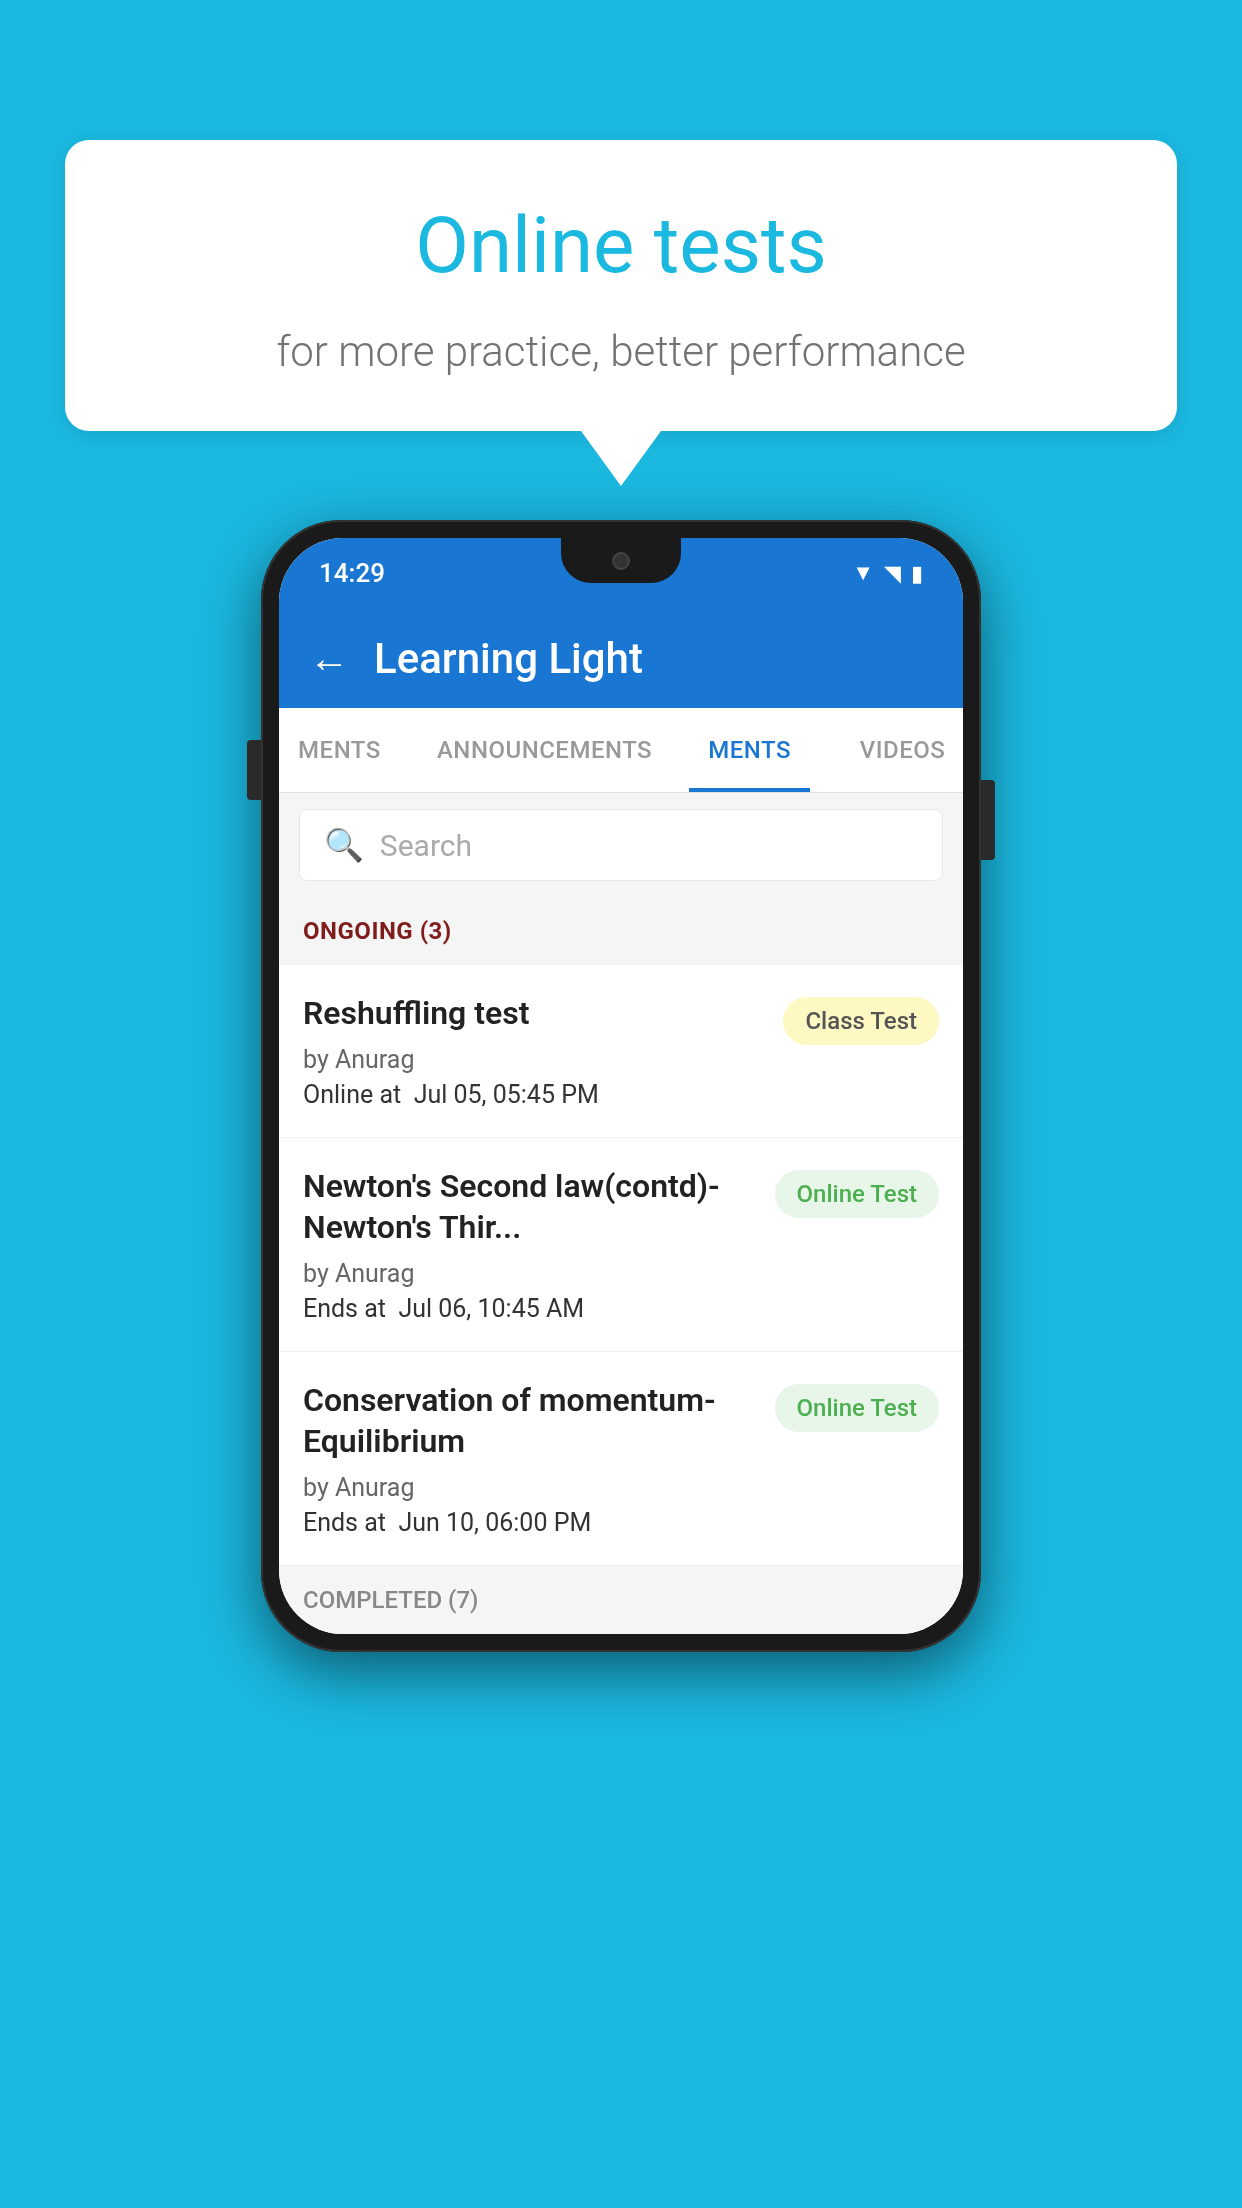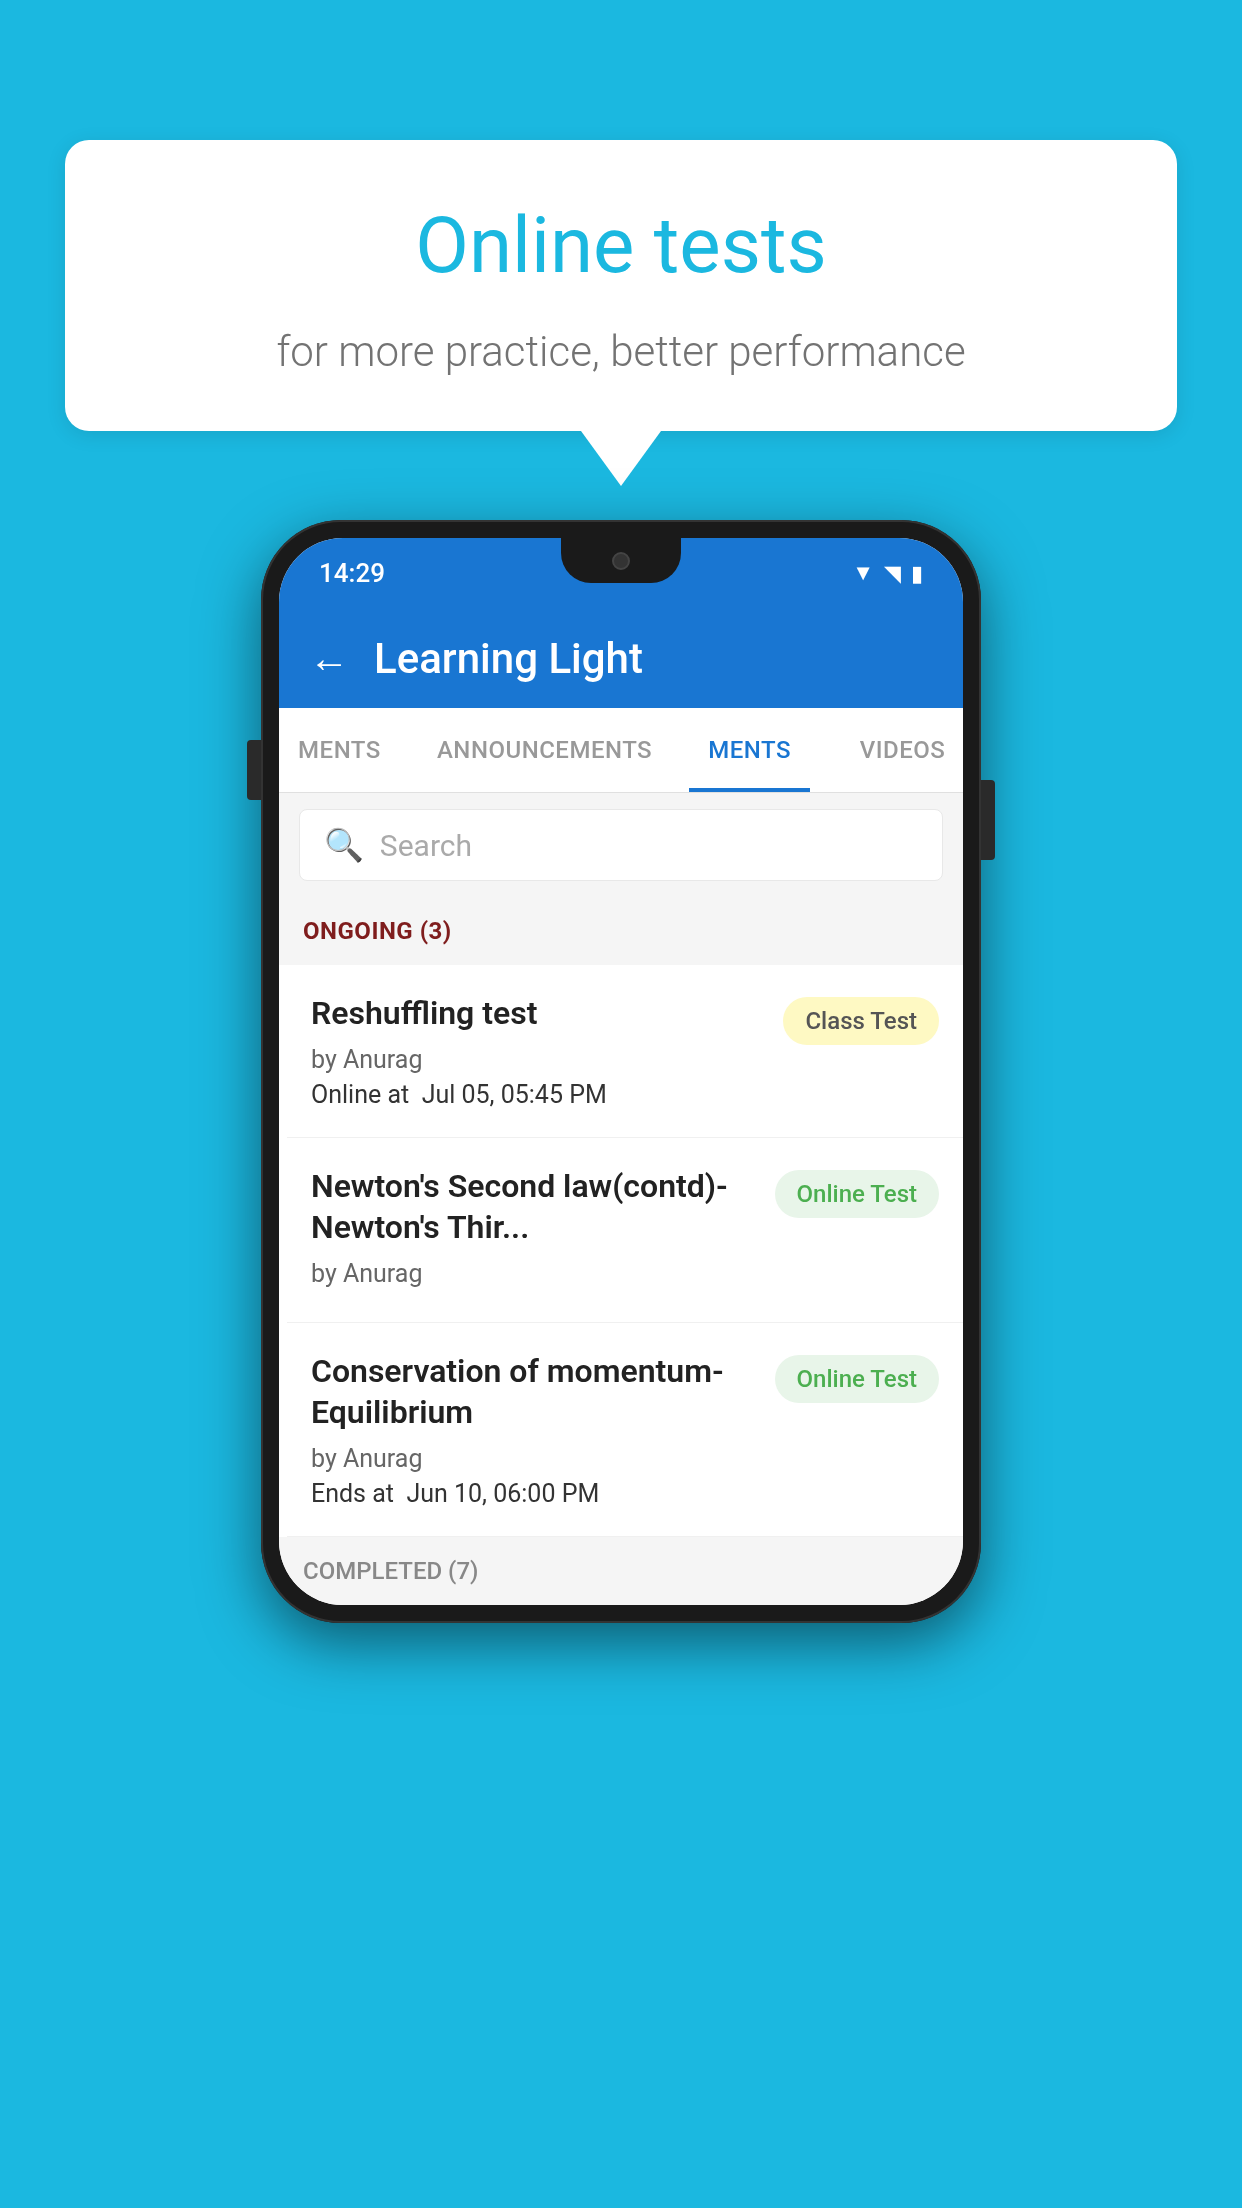--- a/index.html
+++ b/index.html
@@ -239,21 +239,20 @@
     .section-header-text {
       font-size: 24px;
       color: #7f1d1d;
       font-weight: 700;
       letter-spacing: 0.5px;
     }
 
     
     .test-list {
       background: white;
-      padding-left: 8px;
     }
 
     .test-item {
       padding: 28px 24px;
       border-bottom: 1px solid #f0f0f0;
       display: flex;
       align-items: flex-start;
       justify-content: space-between;
       gap: 16px;
     }
@@ -385,20 +384,23 @@
               <span>Online at</span>&nbsp;&nbsp;<span>Jul 05, 05:45 PM</span>
             </div>
           </div>
           <div class="test-badge badge-class-test">Class Test</div>
         </div>
 
         <div class="test-item">
           <div class="test-info">
             <div class="test-name">Newton's Second law(contd)-Newton's Thir...</div>
             <div class="test-by">by Anurag</div>
+            <div class="test-date">
+              <span>Ends at</span>&nbsp;&nbsp;<span>Jul 06, 10:45 AM</span>
+            </div>
           </div>
           <div class="test-badge badge-online-test">Online Test</div>
         </div>
 
         <div class="test-item">
           <div class="test-info">
             <div class="test-name">Conservation of momentum-Equilibrium</div>
             <div class="test-by">by Anurag</div>
             <div class="test-date">
               <span>Ends at</span>&nbsp;&nbsp;<span>Jun 10, 06:00 PM</span>

